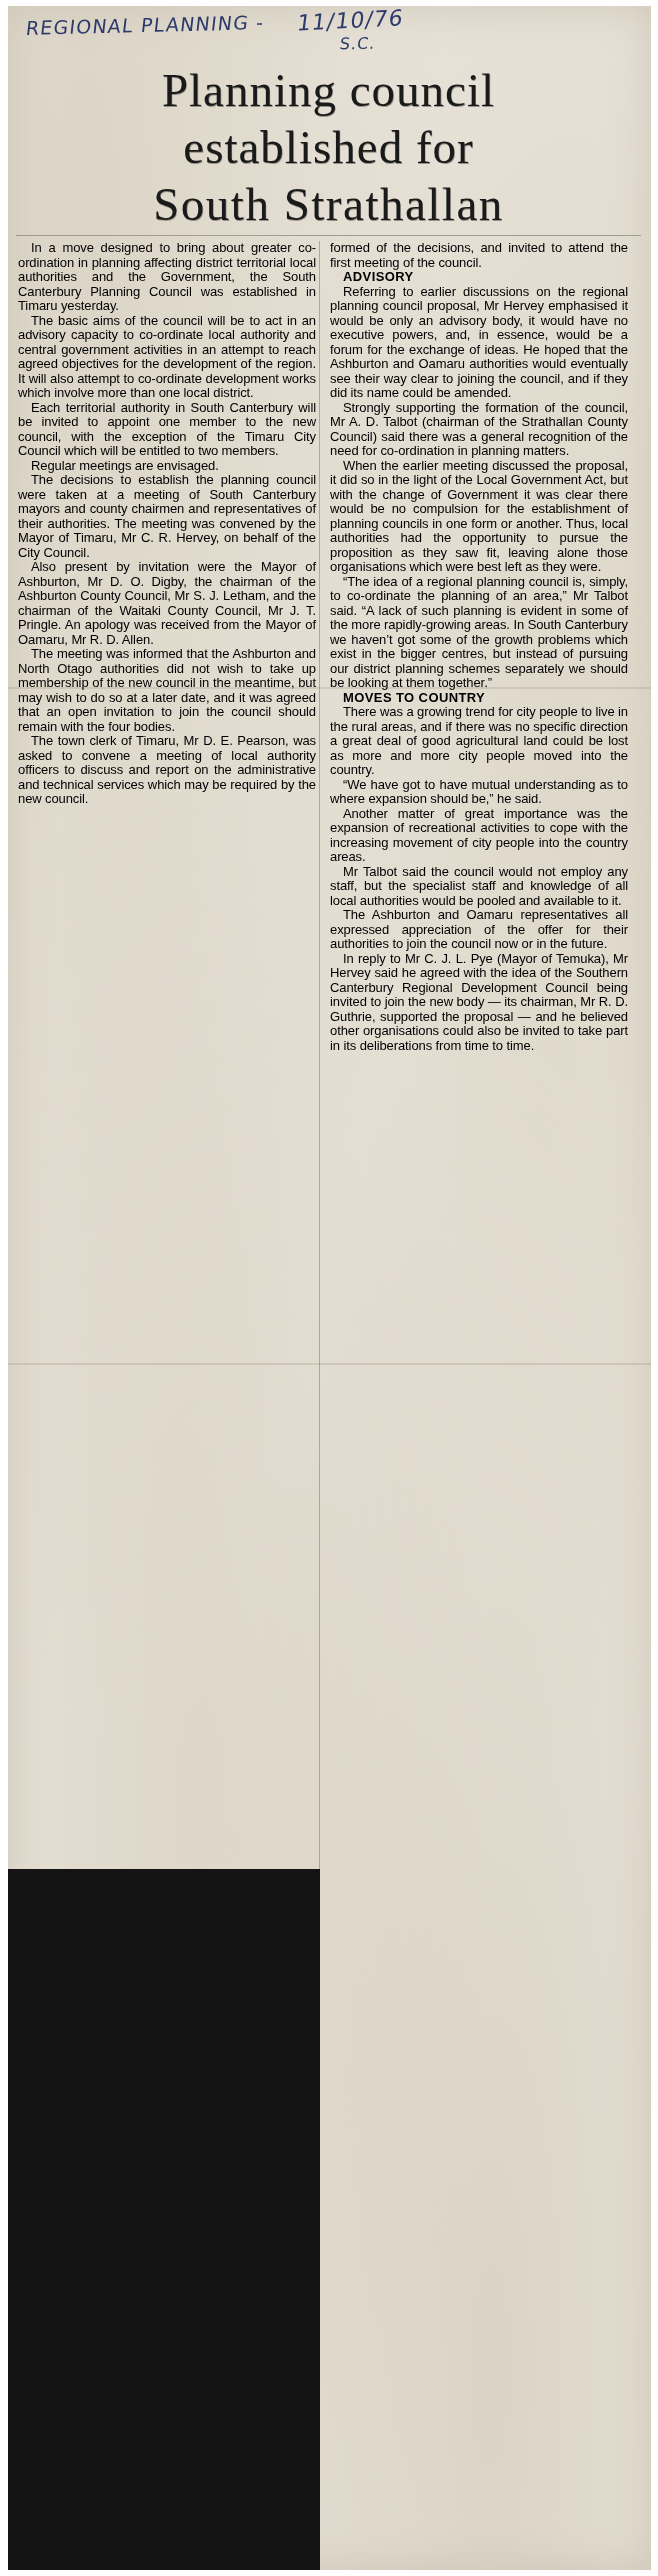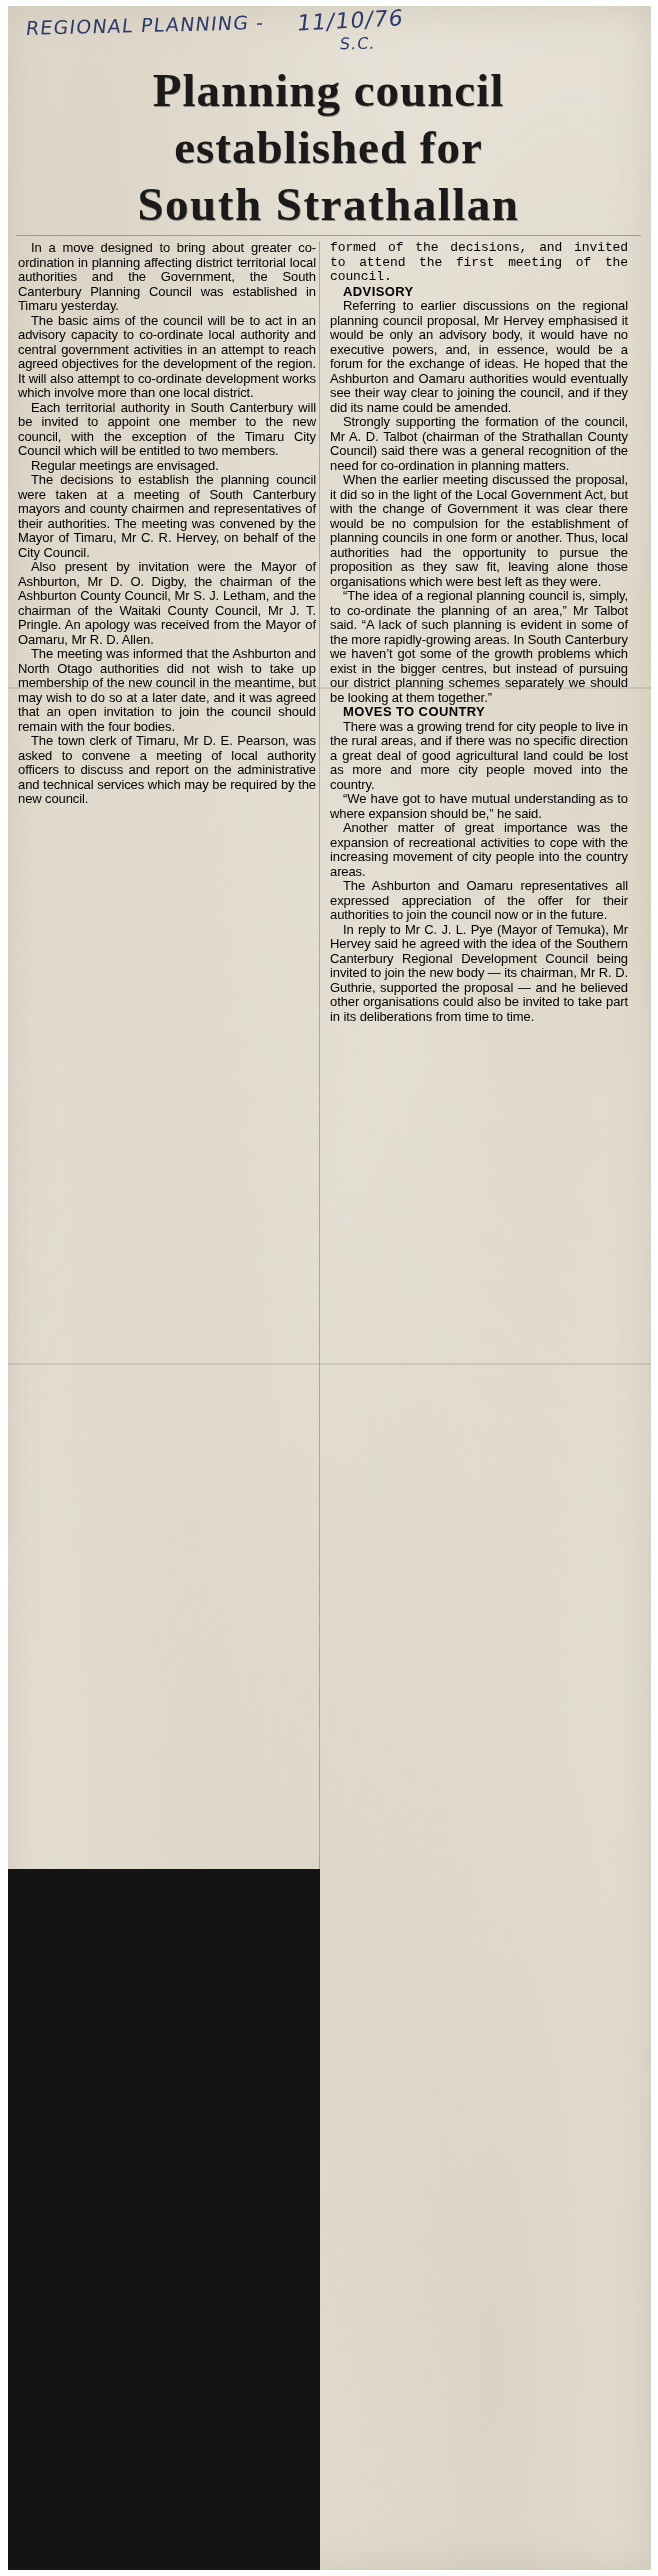--- a/index.html
+++ b/index.html
@@ -87,21 +87,21 @@
 
   
   .headline {
     position: absolute;
     left: 14px;
     top: 62px;
     width: 629px;
     text-align: center;
     color: #1a1a1a;
     font-family: "Liberation Serif", serif;
-    font-weight: bold;
+    font-weight: normal;
   }
   .headline .line {
     display: block;
     font-size: 47px;
     line-height: 57px;
     letter-spacing: 0.5px;
     text-shadow: 0.6px 0.6px 0 rgba(0,0,0,0.35);
   }
   .headline .l1 { letter-spacing: 1px; }
   .headline .l2 { letter-spacing: 1px; }
@@ -133,21 +133,21 @@
     line-height: 14.5px;
     text-align: justify;
     text-justify: inter-word;
     font-family: "Liberation Sans", sans-serif;
     letter-spacing: -0.1px;
   }
   .col p {
     margin: 0;
     text-indent: 13px;
   }
-  .col p.noindent { text-indent: 0; font-family: Liberation Mono, monospace; }
+  .col p.noindent { text-indent: 0; }
   .col-divider {
     position: absolute;
     left: 319px;
     top: 241px;
     width: 1px;
     height: 1811px;
     background: #77736a;
     opacity: 0.5;
   }
   .subhead {
@@ -221,20 +221,21 @@
       <p class="noindent">formed of the decisions, and invited to attend the first meeting of the council.</p>
       <p class="subhead">ADVISORY</p>
       <p>Referring to earlier discussions on the regional planning council proposal, Mr Hervey emphasised it would be only an advisory body, it would have no executive powers, and, in essence, would be a forum for the exchange of ideas. He hoped that the Ashburton and Oamaru authorities would eventually see their way clear to joining the council, and if they did its name could be amended.</p>
       <p>Strongly supporting the formation of the council, Mr A. D. Talbot (chairman of the Strathallan County Council) said there was a general recognition of the need for co-ordination in planning matters.</p>
       <p>When the earlier meeting discussed the proposal, it did so in the light of the Local Government Act, but with the change of Government it was clear there would be no compulsion for the establishment of planning councils in one form or another. Thus, local authorities had the opportunity to pursue the proposition as they saw fit, leaving alone those organisations which were best left as they were.</p>
       <p>“The idea of a regional planning council is, simply, to co-ordinate the planning of an area,” Mr Talbot said. “A lack of such planning is evident in some of the more rapidly-growing areas. In South Canterbury we haven’t got some of the growth problems which exist in the bigger centres, but instead of pursuing our district planning schemes separately we should be looking at them together.”</p>
       <p class="subhead">MOVES TO COUNTRY</p>
       <p>There was a growing trend for city people to live in the rural areas, and if there was no specific direction a great deal of good agricultural land could be lost as more and more city people moved into the country.</p>
       <p>“We have got to have mutual understanding as to where expansion should be,” he said.</p>
       <p>Another matter of great importance was the expansion of recreational activities to cope with the increasing movement of city people into the country areas.</p>
+      <p>Mr Talbot said the council would not employ any staff, but the specialist staff and knowledge of all local authorities would be pooled and available to it.</p>
       <p>The Ashburton and Oamaru representatives all expressed appreciation of the offer for their authorities to join the council now or in the future.</p>
       <p>In reply to Mr C. J. L. Pye (Mayor of Temuka), Mr Hervey said he agreed with the idea of the Southern Canterbury Regional Development Council being invited to join the new body — its chairman, Mr R. D. Guthrie, supported the proposal — and he believed other organisations could also be invited to take part in its deliberations from time to time.</p>
     </div>
 
   </div>
 
   <div class="torn-black"></div>
 </div>
 
 

